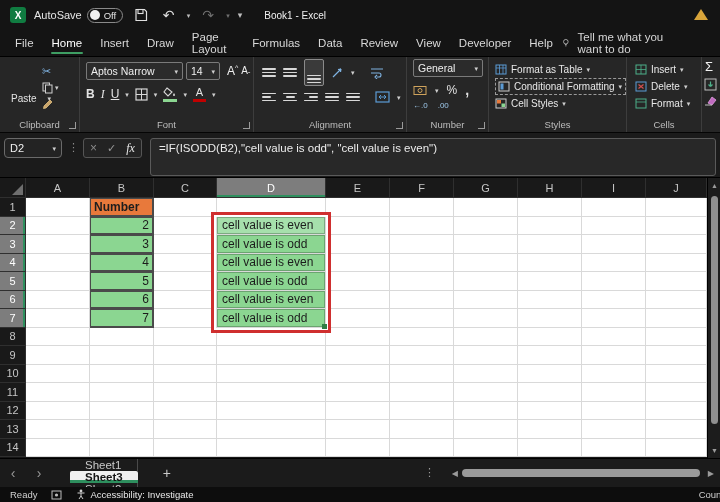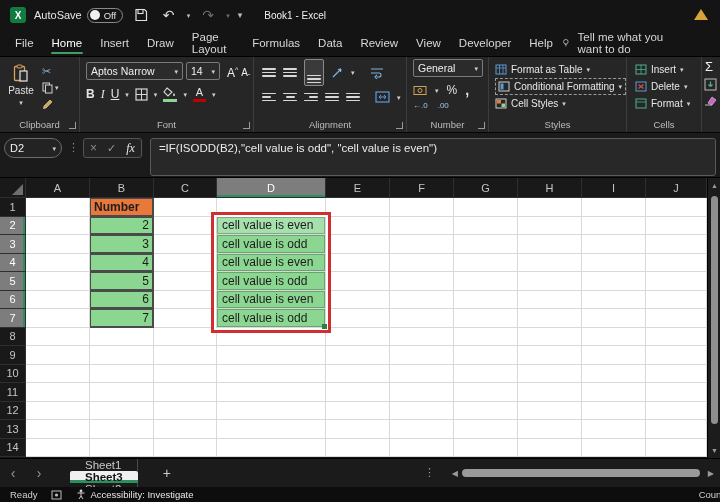--- a/index.html
+++ b/index.html
@@ -30,46 +30,46 @@
   
   .ribbon { height:76px; background:#262626; display:flex; border-bottom:1px solid #050505; position:relative; color:#e3e3e3; }
   .rgroup { position:relative; border-right:1px solid #3d3d3d; height:100%; padding-top:3px; }
   .glabel { position:absolute; bottom:2px; left:0; right:0; text-align:center; font-size:9.5px; color:#bdbdbd; }
   .launcher { position:absolute; bottom:3px; right:3px; width:7px; height:7px; border-right:1px solid #9a9a9a; border-bottom:1px solid #9a9a9a; }
   .dd { font-size:7px; color:#cfcfcf; line-height:1; }
   .box { background:#2b2b2b; border:1px solid #7a7a7a; border-radius:2px; display:flex; align-items:center; font-size:10.5px; color:#efefef; padding:0 4px; height:18px; }
   .ic { display:inline-flex; align-items:center; justify-content:center; }
 
   .g-clip { width:80px; display:flex; }
-  .paste-btn { width:42px; display:flex; flex-direction:column; align-items:center; padding-top:4px; gap:3px; font-size:10px; }
+  .paste-btn { width:42px; display:flex; align-items:center; padding-top:4px; gap:11px; font-size:10px; }
   .clip-tools { display:flex; flex-direction:column; gap:3px; padding-top:5px; font-size:11px; }
   .clip-tools .row { display:flex; align-items:center; gap:2px; height:13px; }
 
   .g-font { width:174px; padding-left:6px; }
-  .fr1 { display:flex; align-items:flex-end; gap:3px; margin-top:2px; }
+  .fr1 { display:flex; align-items:center; gap:3px; margin-top:2px; }
   .fr2 { display:flex; align-items:center; gap:6px; margin-top:6px; font-size:12px; }
   .fbtn { font-size:12px; color:#eee; }
   .underbar { display:block; height:3px; margin-top:1px; }
 
   .g-align { width:153px; padding:2px 4px 0 8px; }
   .ar { display:flex; align-items:center; gap:7px; }
   .bars { display:inline-flex; flex-direction:column; gap:2px; width:14px; }
   .bars i { display:block; height:1.5px; background:#d8d8d8; border-radius:1px; }
   .sel-box { border:1px solid #8a8a8a; background:#3a3a3a; border-radius:2px; padding:2px; }
 
   .g-num { width:82px; padding:2px 4px 0 6px; }
   .g-styles { width:138px; padding:4px 0 0 6px; }
   .srow { display:flex; align-items:center; gap:4px; height:17px; font-size:10px; color:#e8e8e8; white-space:nowrap; }
   .marquee { border:1px dashed #9a9a9a; padding:0 2px; }
   .g-cells { width:75px; padding:4px 0 0 8px; }
   .g-edit { width:18px; padding-top:2px; display:flex; flex-direction:column; align-items:flex-start; gap:4px; overflow:hidden; }
 
   
   .fbar { height:45px; background:#1b1b1b; display:flex; align-items:flex-start; padding:5px 4px 0 4px; border-bottom:1px solid #000; position:relative; }
-  .namebox { width:58px; height:20px; background:#232323; border:1px solid #6a6a6a; border-radius:10px; display:flex; align-items:center; justify-content:space-between; padding:0 5px; font-size:11px; color:#f0f0f0; }
+  .namebox { width:58px; height:20px; background:#232323; border:1px solid #6a6a6a; border-radius:4px; display:flex; align-items:center; justify-content:space-between; padding:0 5px; font-size:11px; color:#f0f0f0; }
   .fdots { color:#8a8a8a; font-size:11px; margin:3px 4px 0 6px; }
   .fbtns { height:20px; display:flex; align-items:center; border:1px solid #555; border-radius:3px; background:#232323; padding:0 6px; gap:10px; margin-right:8px; }
   .fbtns .fx { font-style:italic; font-family:"Liberation Serif","DejaVu Serif",serif; font-size:12px; color:#e8e8e8; }
   .fbox { flex:1; height:38px; background:#282828; border:1px solid #5a5a5a; border-radius:3px; padding:3px 8px; font-size:11.5px; color:#ececec; }
 
   
   .gridwrap { height:280px; position:relative; background:#161616; }
   .grid { position:absolute; left:0; top:0; width:707px; height:280px; overflow:hidden; }
   .grow { display:flex; }
   .hcell, .rhead, .cell { flex:none; }

